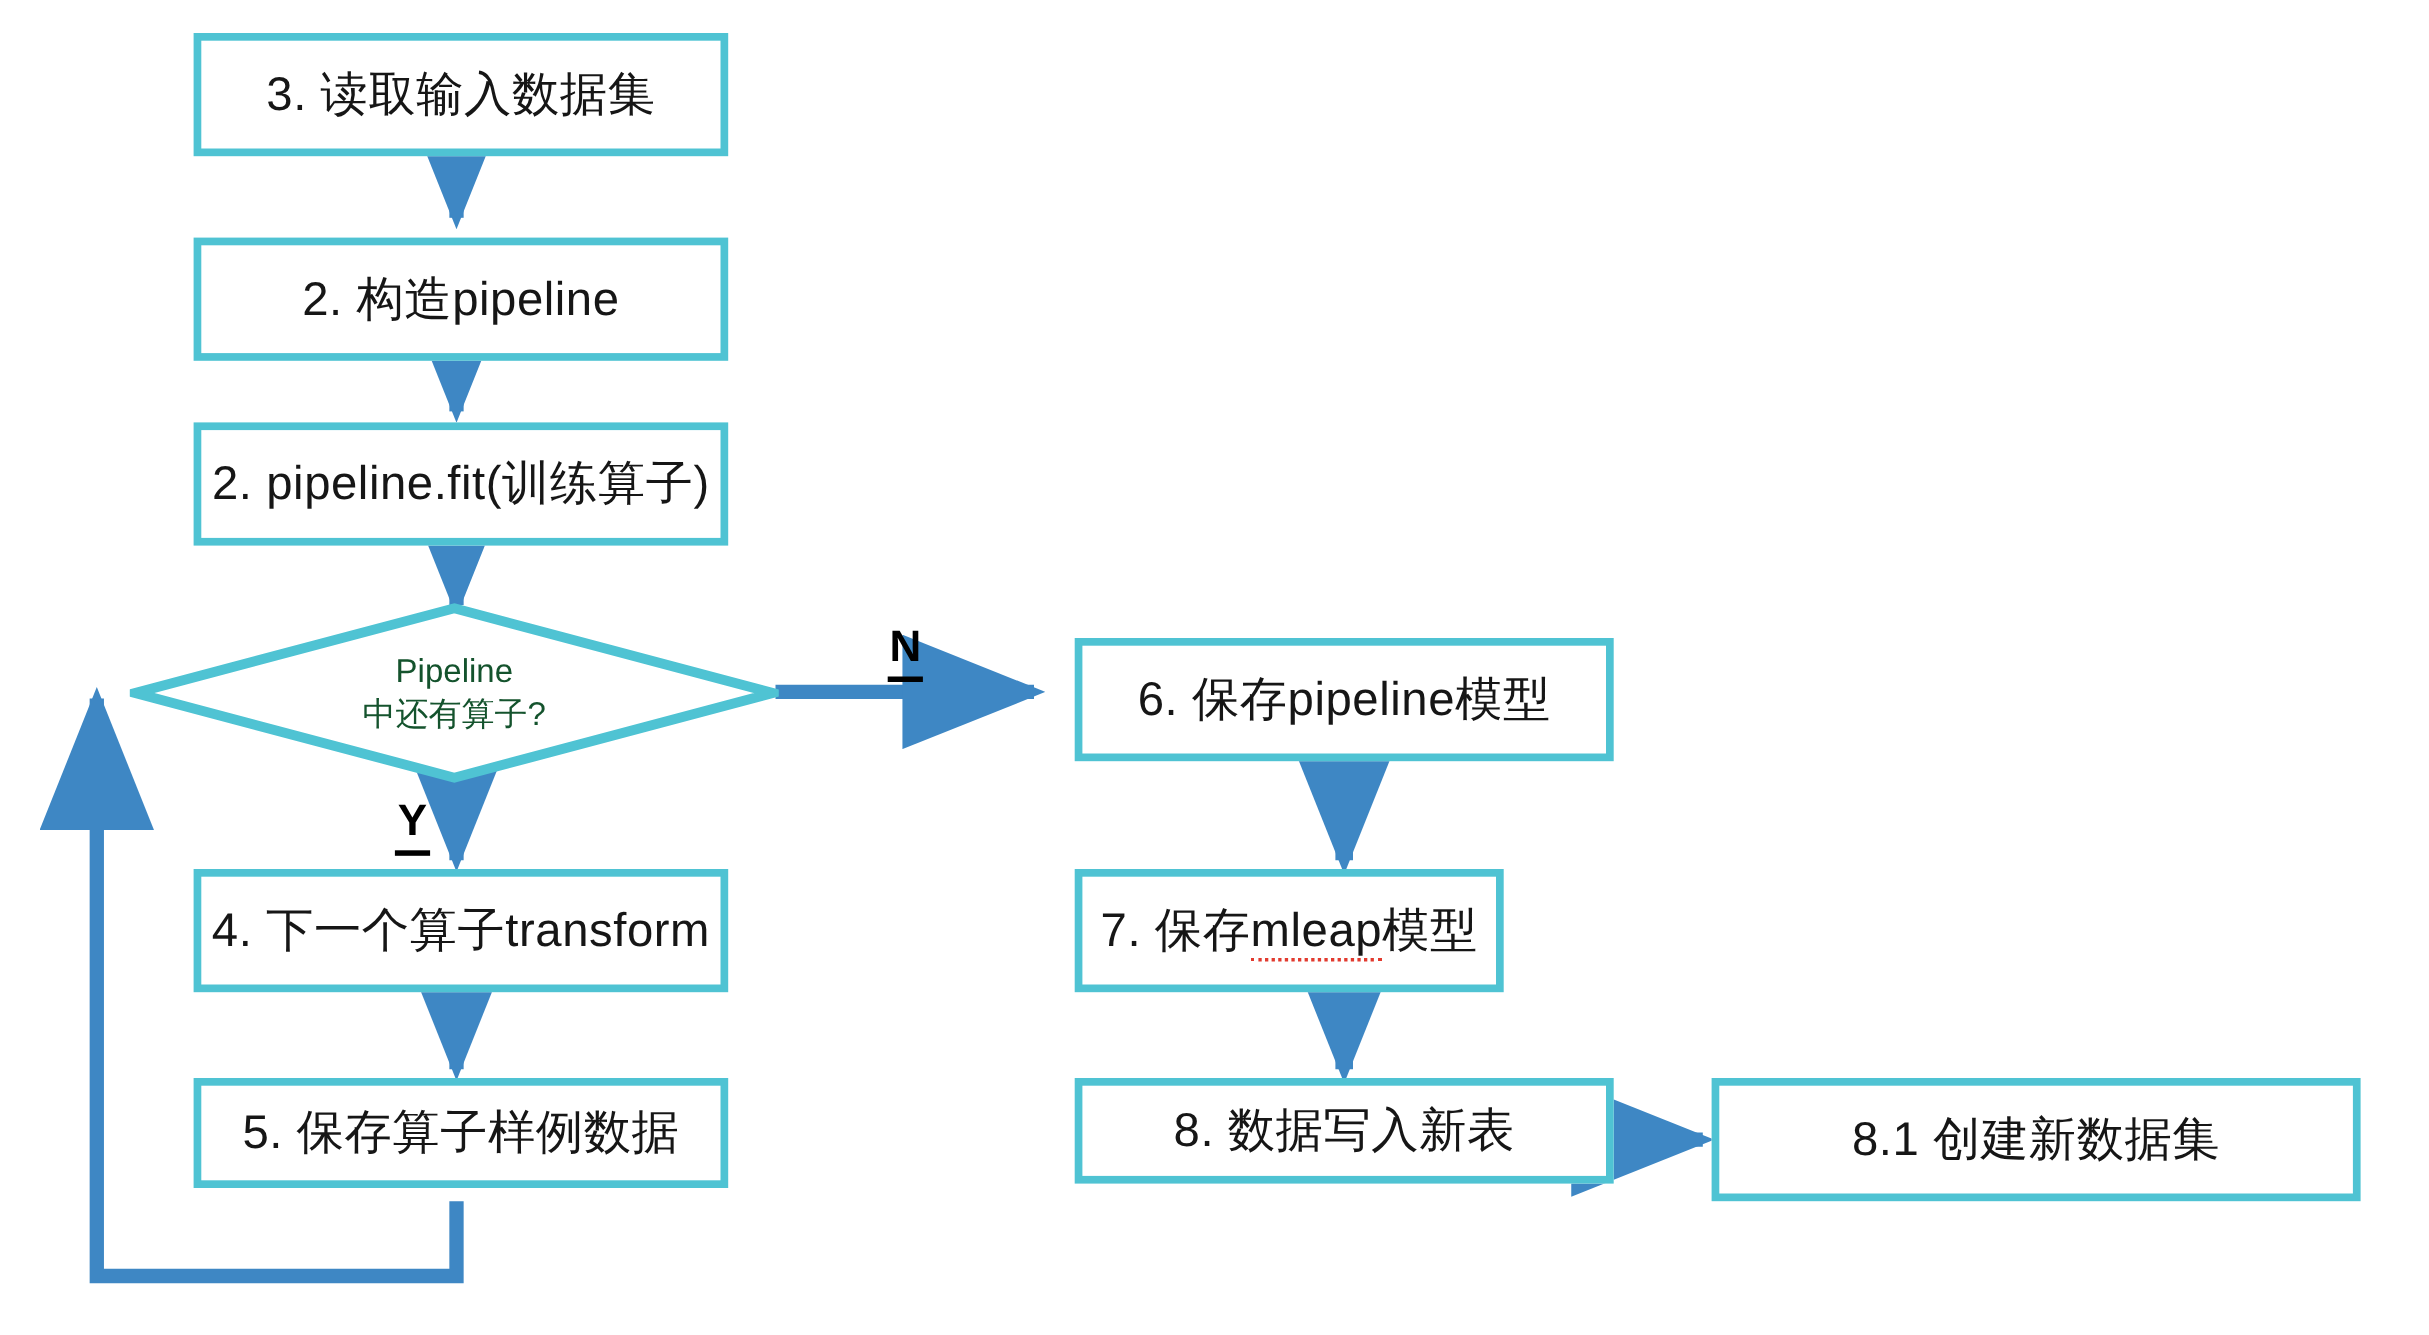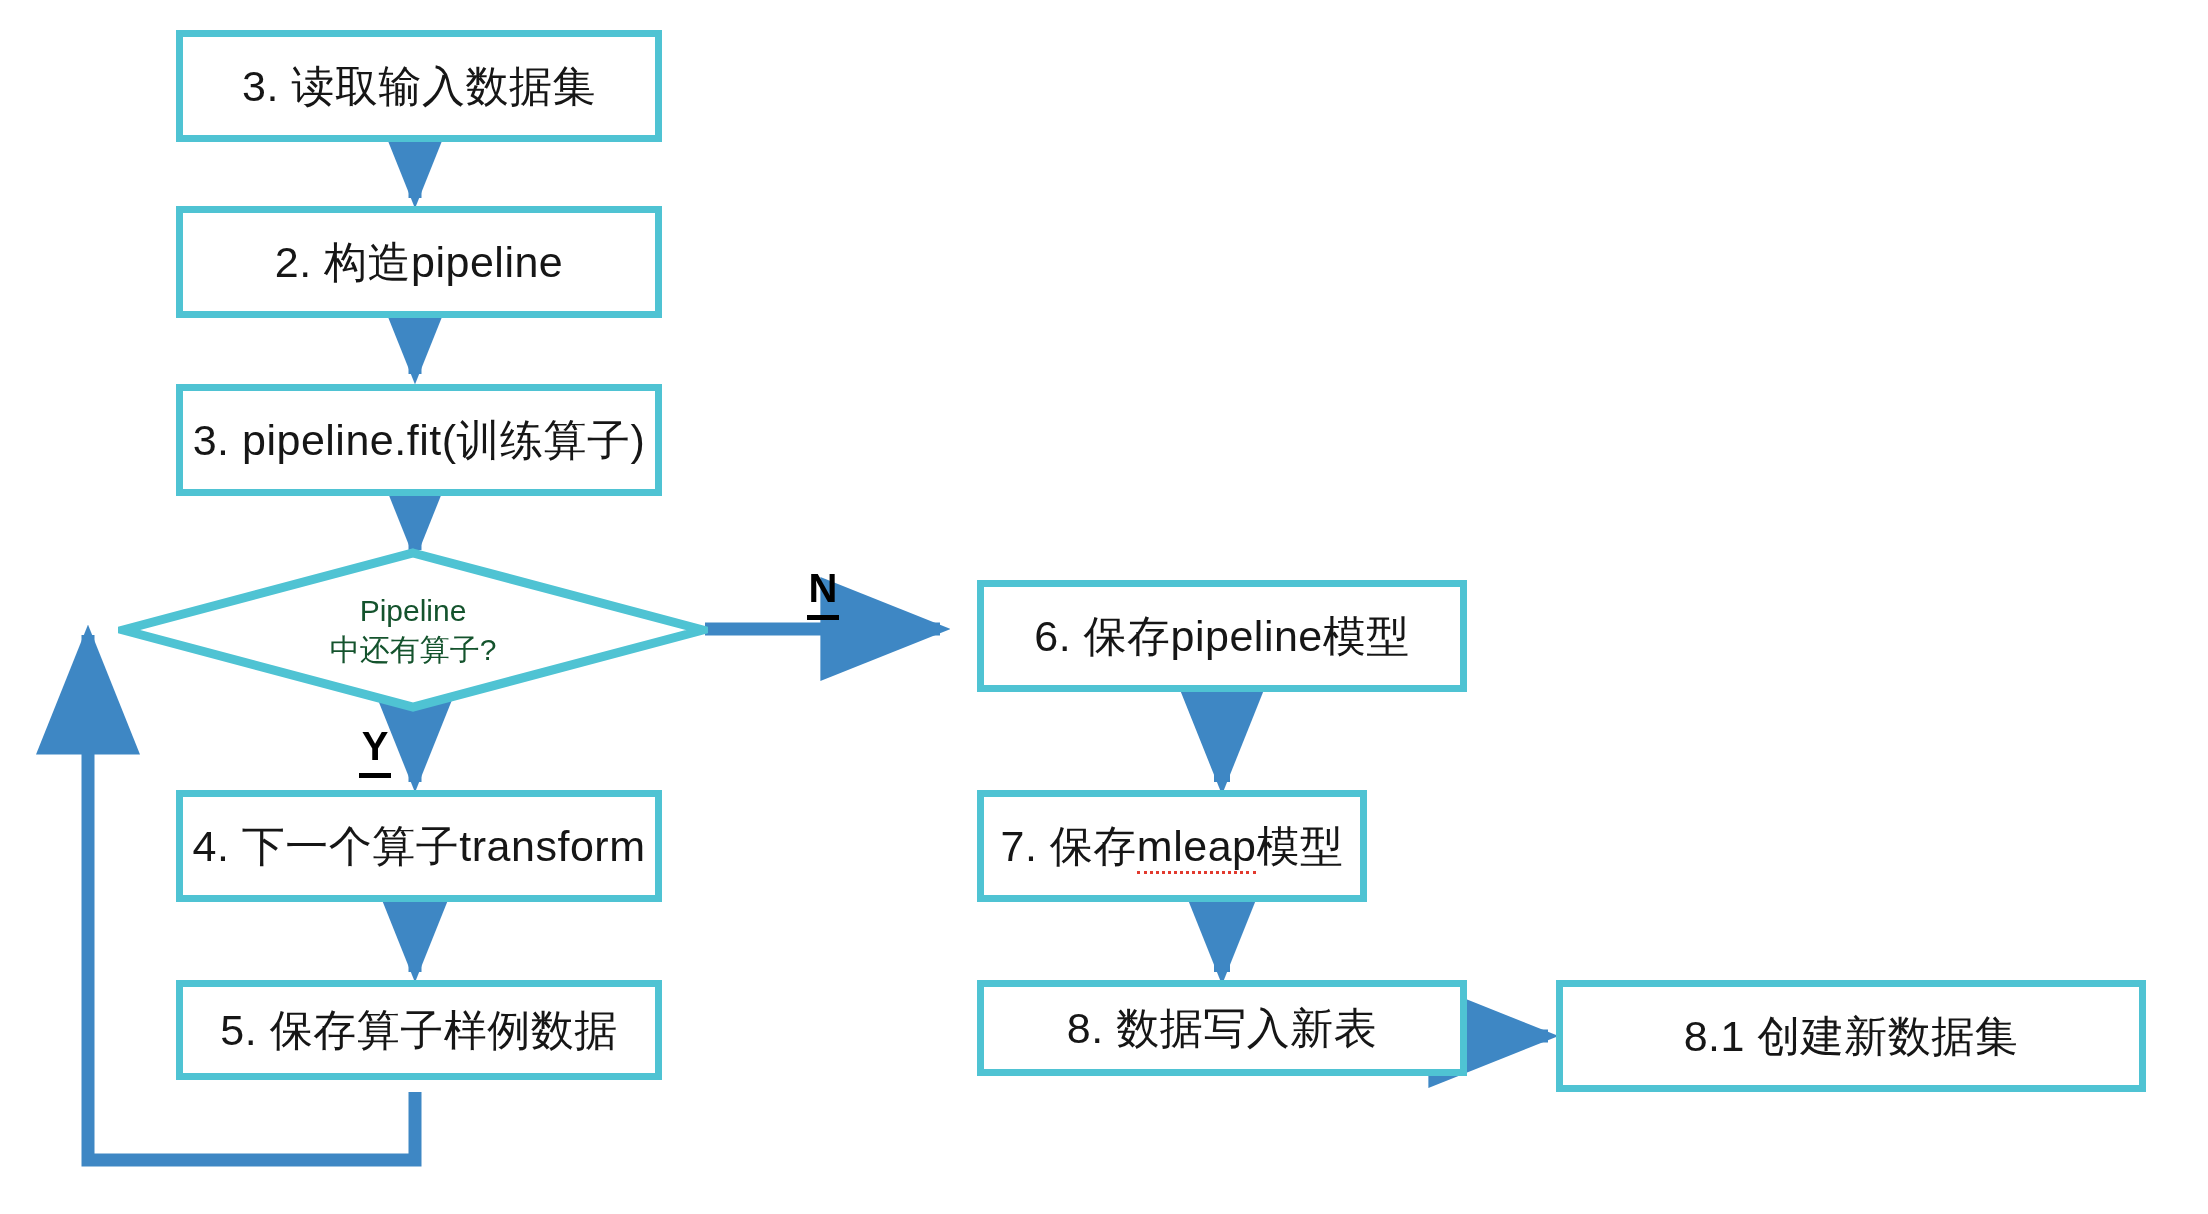--- a/index.html
+++ b/index.html
@@ -143,26 +143,26 @@
 
     <g>
       <line x1="1472" y1="1036" x2="1548" y2="1036" stroke="#3E87C4" stroke-width="13" marker-end="url(#ah)"></line>
     </g>
   </svg>
 
   <div class="node box" style="left:176px; top:30px; width:486px; height:112px;">
     <span class="label fs-big">3. 读取输入数据集</span>
   </div>
 
-  <div class="node box" style="left:176px; top:206px; width:486px; height:112px;text-align:right;">
+  <div class="node box" style="left:176px; top:216px; width:486px; height:112px;text-align:right;">
     <span class="label fs-big">2. 构造pipeline</span>
   </div>
 
   <div class="node box" style="left:176px; top:384px; width:486px; height:112px;">
-    <span class="label fs-big">3. pipeline.fit(训练算子)</span>
+    <span class="label fs-big">2. pipeline.fit(训练算子)</span>
   </div>
 
   <div class="diamond-wrap" style="left:118px; top:548px; width:590px; height:164px;">
     <svg width="590" height="164" viewBox="0 0 590 164" xmlns="http://www.w3.org/2000/svg">
       <polygon points="295,5 585,82 295,159 5,82" fill="#ffffff" stroke="#4FC3D3" stroke-width="9" stroke-linejoin="miter"></polygon>
     </svg>
     <div class="diamond-text">
       <span class="label fs-small" style="line-height:1.3;">
         <span>Pipeline</span><br>
         <span>中还有算子?</span>

